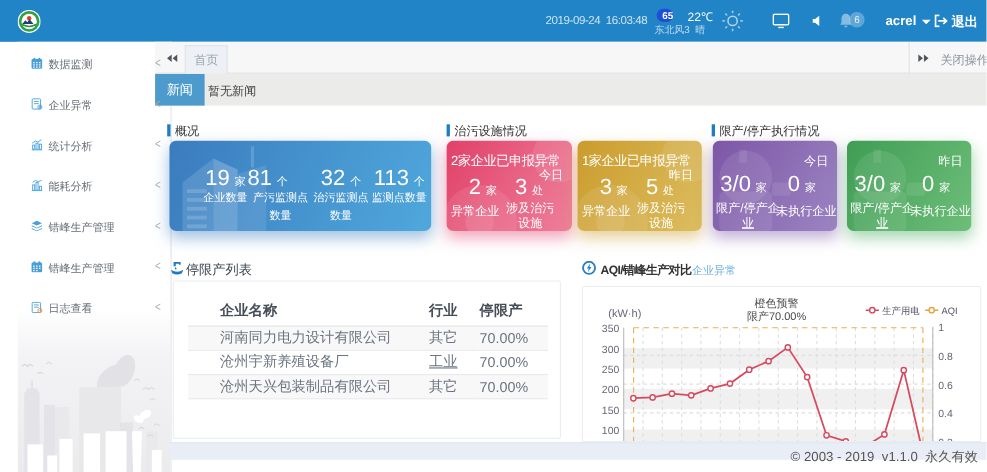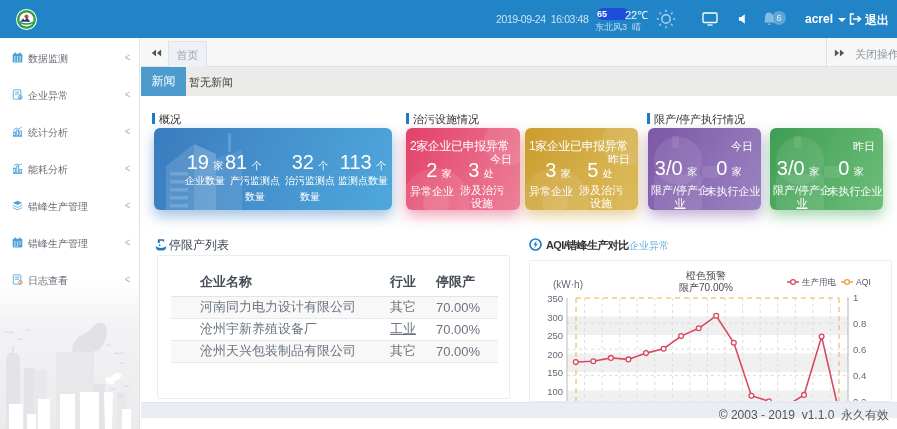--- a/index.html
+++ b/index.html
@@ -6,29 +6,29 @@
 html,body { width:897px; height:429px; overflow:hidden; }
 body { font-family:"Liberation Sans", sans-serif; background:#fff; }
 #page { position:absolute; left:0; top:0; width:897px; height:429px; overflow:hidden; }
 .abs { position:absolute; }
 
 
 #nav { position:absolute; left:0; top:0; width:897px; height:38px; background:#2184c7; }
 #logo { position:absolute; left:16px; top:9px; }
 #title { position:absolute; left:50px; top:11px; color:#fff; font-size:15px; font-weight:bold; letter-spacing:2.8px; }
 #dt { position:absolute; left:496px; top:13px; font-size:10.5px; color:rgba(255,255,255,.78); letter-spacing:-0.4px;}
-#aqibadge { position:absolute; left:597px; top:8px; width:32px; height:12px; background:#1d4ed8; border-radius:7px; color:#fff; font-size:9px; font-weight:bold; text-align:left; line-height:12px; }
+#aqibadge { position:absolute; left:597px; top:8px; width:15px; height:12px; background:#1d4ed8; border-radius:7px; color:#fff; font-size:9px; font-weight:bold; text-align:right; line-height:12px; }
 #temp { position:absolute; left:625px; top:7px; font-size:11px; color:rgba(255,255,255,.95); }
 #wind { position:absolute; left:595px; top:21px; font-size:9px; color:rgba(255,255,255,.7); }
 #acrel { position:absolute; left:805px; top:12px; color:#fff; font-size:12px; font-weight:bold; }
 #caret { position:absolute; left:838px; top:18px; width:0; height:0; border-left:4px solid transparent; border-right:4px solid transparent; border-top:4px solid #fff; }
 #logout { position:absolute; left:865px; top:12px; color:#fff; font-size:12px; font-weight:bold; }
 
 
-#side { position:absolute; left:0; top:38px; width:140px; height:391px; background:#fff; border-right:1px solid #dfe3e8;text-decoration:underline; }
+#side { position:absolute; left:16px; top:38px; width:140px; height:391px; background:#fff; border-right:1px solid #dfe3e8;text-decoration:underline; }
 .mi { position:absolute; left:0; width:139px; height:37px; z-index:2; }
 .mi .txt { position:absolute; left:28px; top:13px; font-size:10px; color:#666d75; }
 .mi .chev { position:absolute; left:125px; top:13px; font-size:9px; color:#a5adb5; transform:scaleY(1.3); }
 .mi svg { position:absolute; left:12px; top:13px; width:11px; height:11px; }
 
 
 #trow1 { position:absolute; left:141px; top:38px; width:756px; height:29px; background:#f7f7f7; border-bottom:1px solid #e2e2e2; }
 #htab { position:absolute; left:27px; top:3px; width:39px; height:26px; background:#edf0f4; border:1px solid #dfe3e8; border-bottom:none; color:#9aa5af; font-size:11px; text-align:center; line-height:26px; }
 #closeop { position:absolute; left:714px; top:9px; font-size:11px; color:#8a939d; white-space:nowrap; }
 #trow2 { position:absolute; left:141px; top:67px; width:756px; height:29px; background:#ebebe9; }

